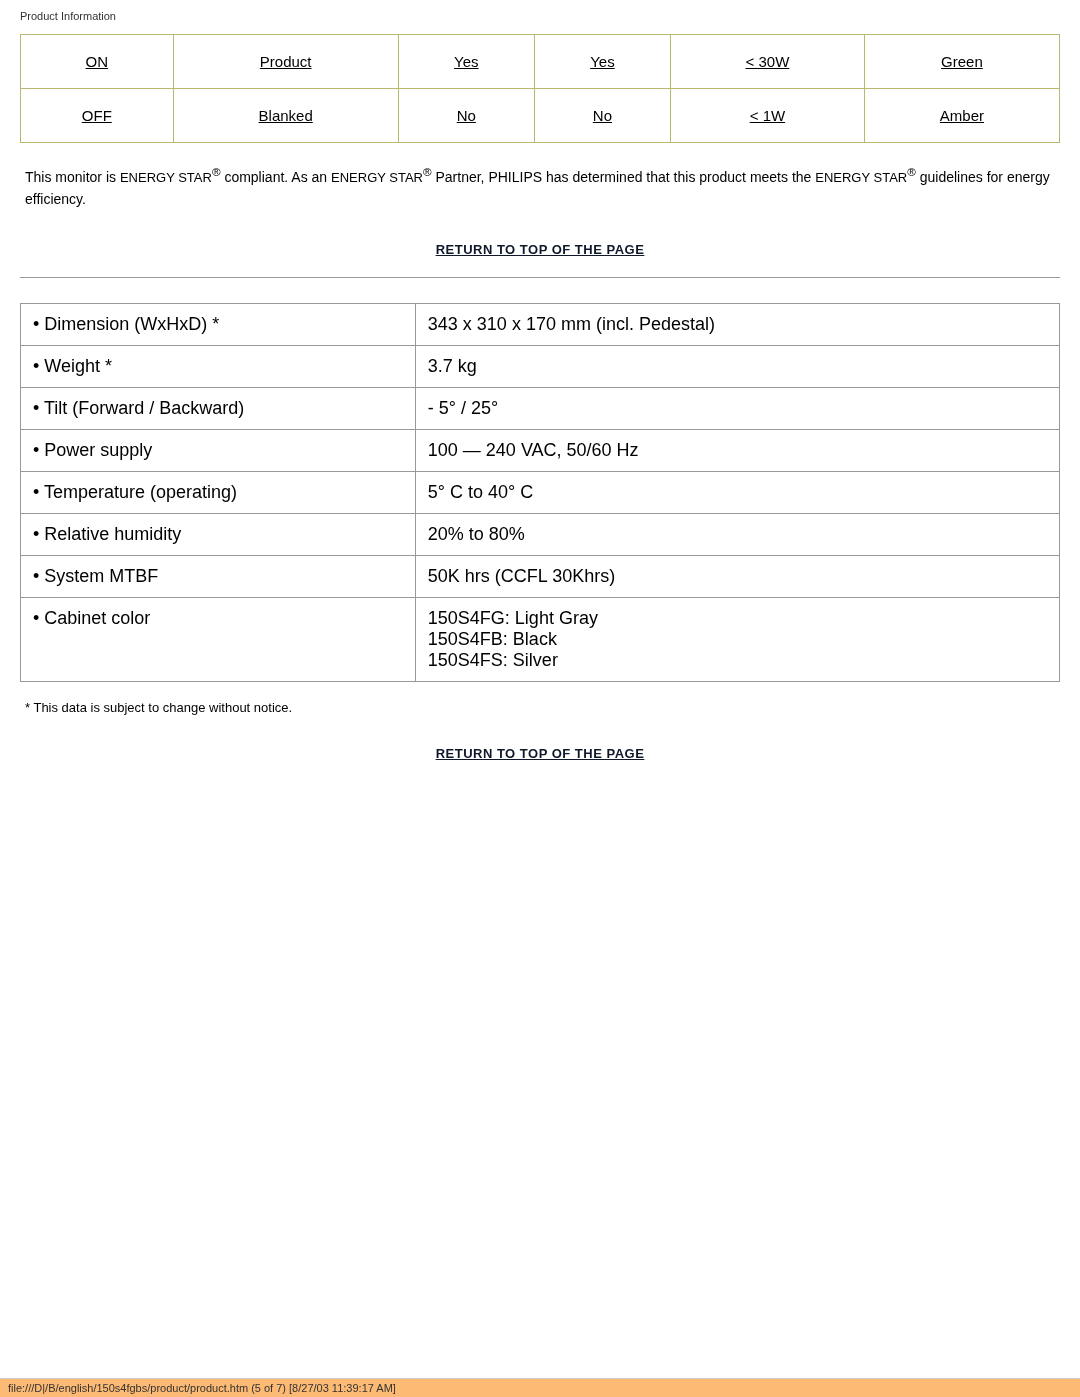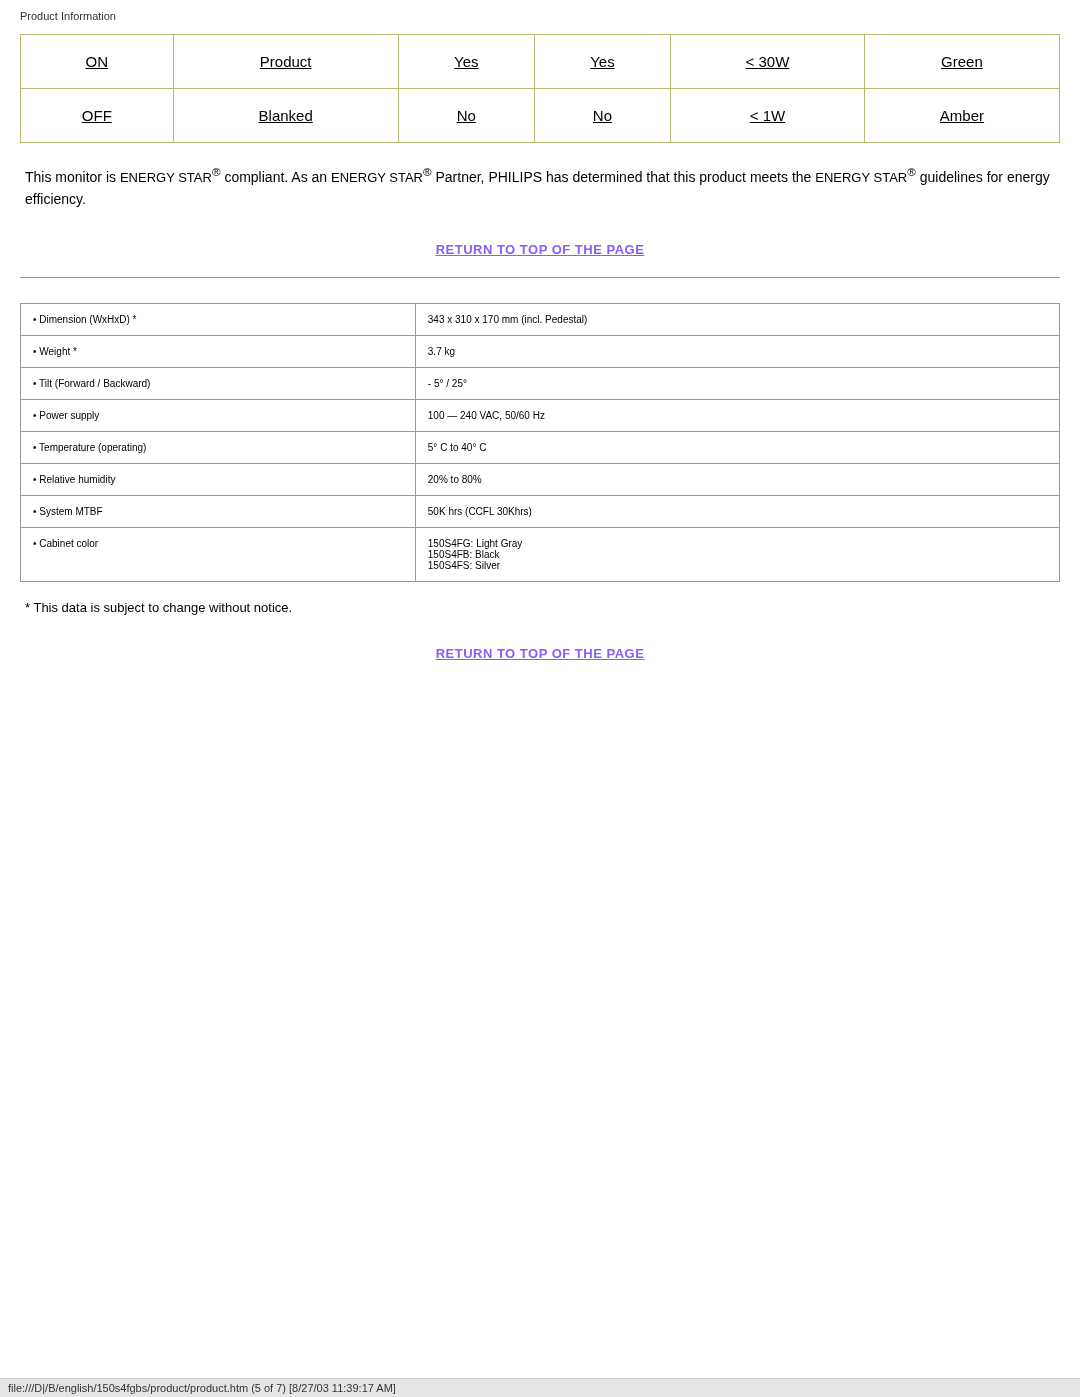--- a/index.html
+++ b/index.html
@@ -53,21 +53,21 @@
       text-transform: uppercase;
       font-size: 13px;
     }
 
     .return-link-container {
       text-align: center;
       margin: 30px 0 20px 0;
     }
 
     .return-link {
-      color: #8b5cf6;
+      color: #0f172a;
       text-decoration: underline;
       font-size: 13px;
       letter-spacing: 0.5px;
       font-weight: bold;
     }
 
     .divider {
       border: none;
       border-top: 1px solid #999;
       margin: 10px 0 25px 0;
@@ -84,21 +84,21 @@
     .specs-table {
       width: 100%;
       border-collapse: collapse;
       border: 1px solid #999;
       margin-bottom: 18px;
     }
 
     .specs-table td {
       border: 1px solid #999;
       padding: 10px 12px;
-      font-size: 10px;
+      font-size: 18px;
       vertical-align: top;
     }
 
     .specs-table td:first-child {
       width: 38%;
       white-space: nowrap;
     }
 
     .specs-table td:last-child {
       width: 62%;
@@ -108,21 +108,21 @@
       font-size: 13px;
       margin-bottom: 30px;
       padding-left: 5px;
     }
 
     .status-bar {
       position: fixed;
       bottom: 0;
       left: 0;
       width: 1080px;
-      background: #e5e5e5;
+      background: #fdba74;
       border-top: 1px solid #ccc;
       font-size: 11px;
       color: #333;
       padding: 3px 8px;
     }
   </style>
 </head>
 <body>
 
 <div class="breadcrumb">Product Information</div>

